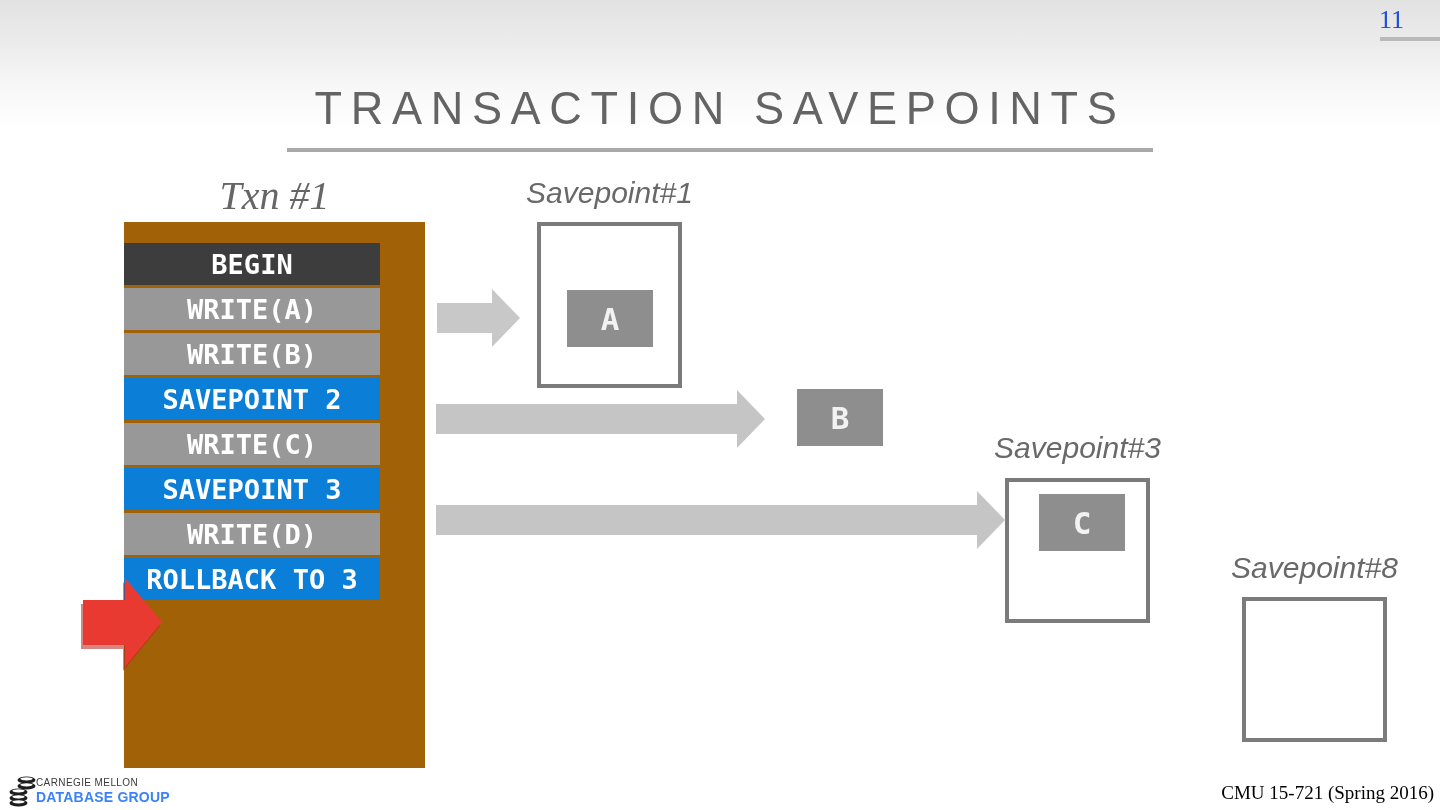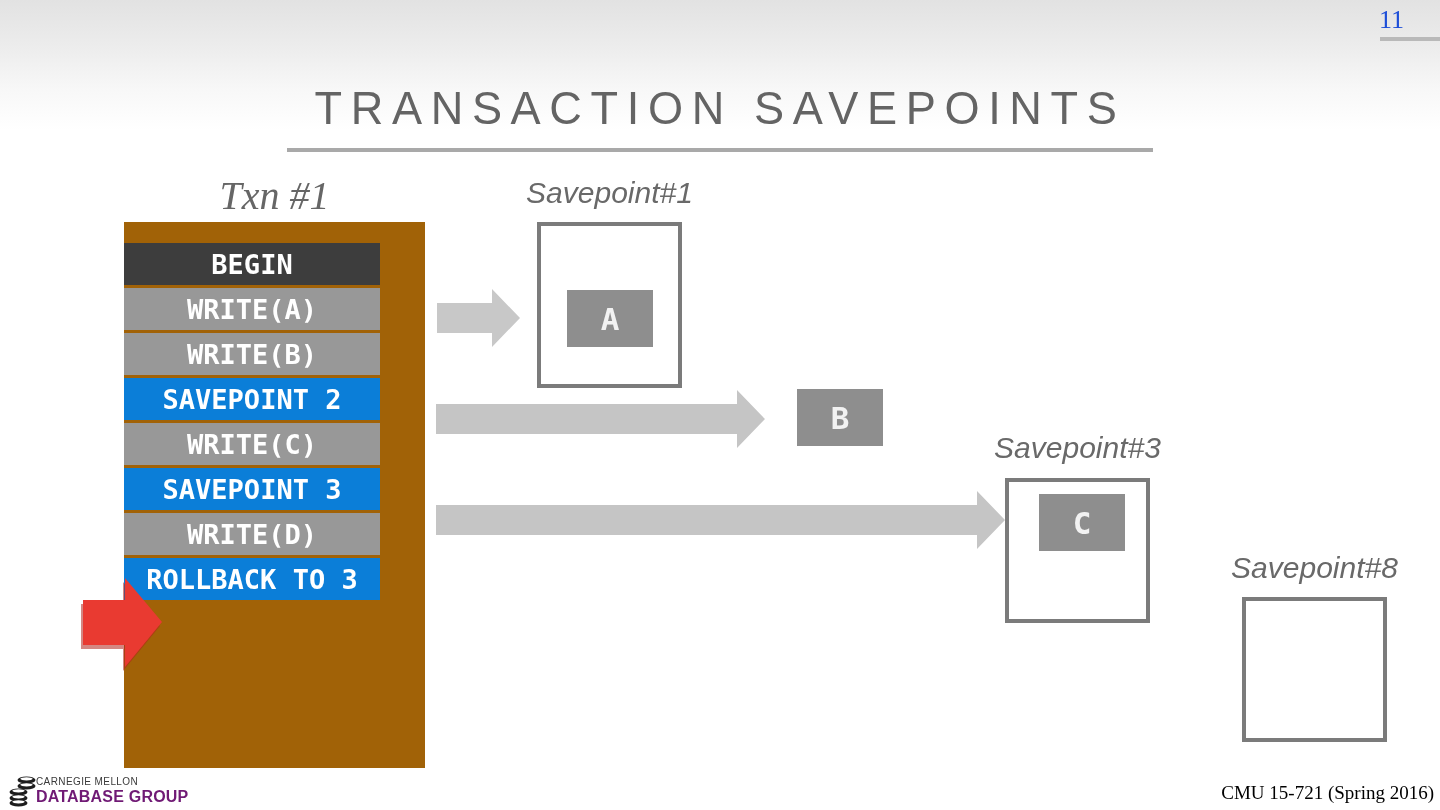--- a/index.html
+++ b/index.html
@@ -65,21 +65,21 @@
     width:86px; height:57px; background:#8e8e8e;
     display:flex; align-items:center; justify-content:center;
     font-family:"DejaVu Sans Mono", monospace; font-weight:bold;
     font-size:31px; color:#f2f2f2;
   }
 
   
   .logo { left:9px; top:775px; display:flex; align-items:center; }
   .logo-text { display:flex; flex-direction:column; justify-content:center; line-height:1.15; }
   .logo-line1 { font-size:10px; letter-spacing:0.4px; color:#3a3a3a; }
-  .logo-line2 { font-size:16px; font-weight:bold; letter-spacing:0.2px; color:#701a75; }
+  .logo-line2 { font-size:14px; font-weight:bold; letter-spacing:0.2px; color:#3b82f6; }
   .course {
     right:6px; top:782px; font-family:"Liberation Serif", serif;
     font-size:19px; color:#000000;
   }
 </style>
 </head>
 <body>
 
 <div class="stage">
 

